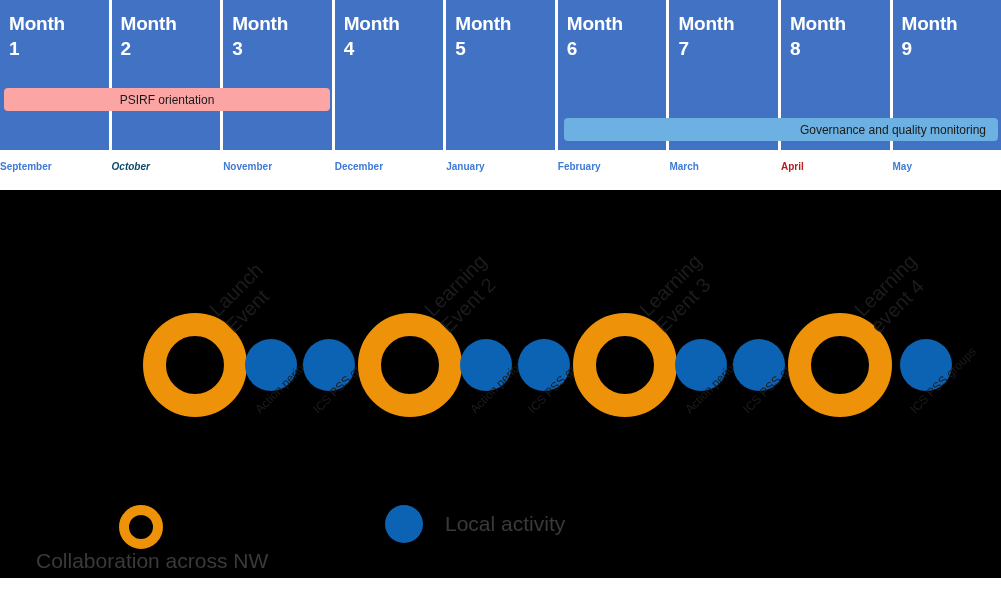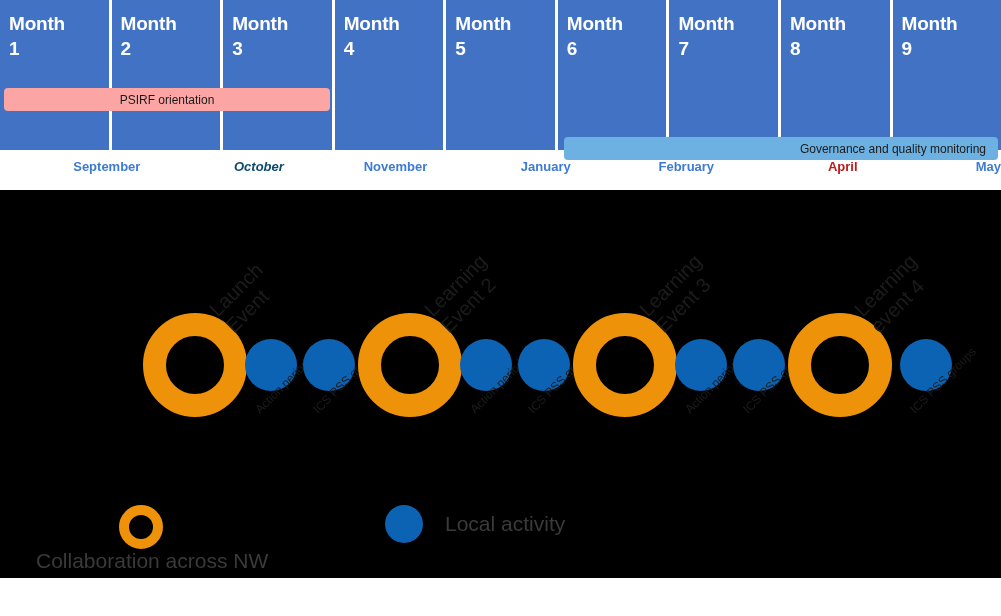--- a/index.html
+++ b/index.html
@@ -91,23 +91,23 @@
     position: absolute;
     left: 0;
     top: 152px;
     width: 1001px;
     height: 36px;
     display: flex;
     gap: 3px;
   }
   .month-name {
     flex: 1 1 0;
-    text-align: right;
+    text-align: left;
     color: #3e7bd4;
-    font-size: 13px;
+    font-size: 10px;
     font-weight: bold;
     line-height: 30px;
   }
 
   
   #timeline {
     position: absolute;
     left: 0;
     top: 190px;
     width: 1001px;
@@ -223,31 +223,33 @@
     <div class="month-cell" style="background: rgb(66, 114, 196);">
       <div class="month-cell-label">Month
 9</div>
     </div>
   </div>
 
   <div id="phase-bars">
     <div class="phase-bar bar-psirf" style="background: #fca5a5;">
       <span>PSIRF orientation</span>
     </div>
-    <div class="phase-bar bar-governance" style="background: rgb(108, 177, 225); margin-top: 19px;">
+    <div class="phase-bar bar-governance" style="background: rgb(108, 177, 225);">
       <span>Governance and quality monitoring</span>
     </div>
   </div>
 
   <div id="month-names">
     <div class="month-name" style="color: rgb(62, 123, 212);">September</div>
     <div class="month-name" style="color: #0c4a6e; font-style: italic;">October</div>
     <div class="month-name" style="color: rgb(62, 123, 212);">November</div>
+    <div class="month-name" style="color: rgb(62, 123, 212);">December</div>
     <div class="month-name" style="color: rgb(62, 123, 212);">January</div>
     <div class="month-name" style="color: rgb(62, 123, 212);">February</div>
+    <div class="month-name" style="color: rgb(62, 123, 212);">March</div>
     <div class="month-name" style="color: #b91c1c;">April</div>
     <div class="month-name" style="color: rgb(62, 123, 212);">May</div>
   </div>
 
   <div id="timeline" style="background: rgb(0, 0, 0);">
       <div class="node donut" style="left: 143px; top: 123px; border-color: rgb(237, 146, 9);"></div>
       <div class="node-label" style="left: 205px; top: 115px;">Launch
 Event</div>
       <div class="node dot" style="left: 245px; top: 149px; background: rgb(12, 98, 179);"></div>
       <div class="node-label small" style="left: 253px; top: 217px;">Action period</div>

